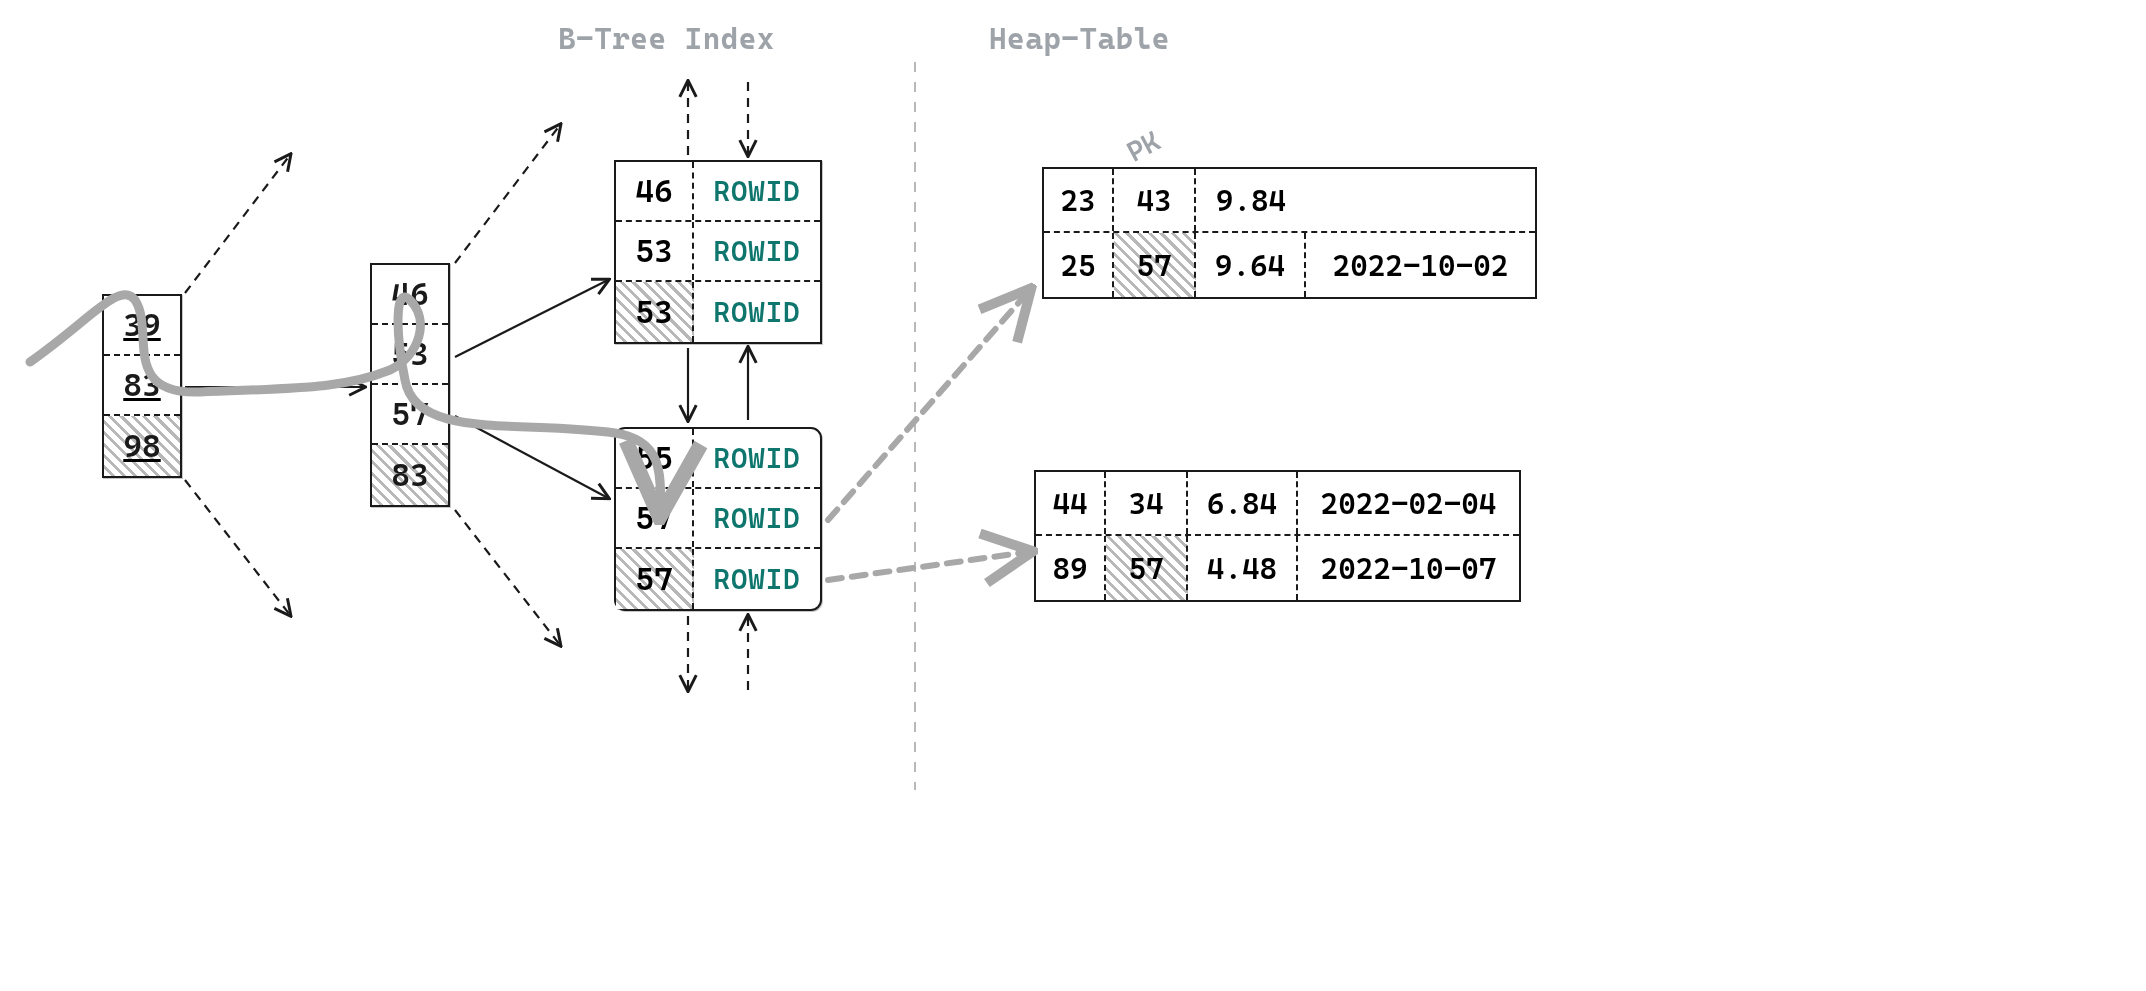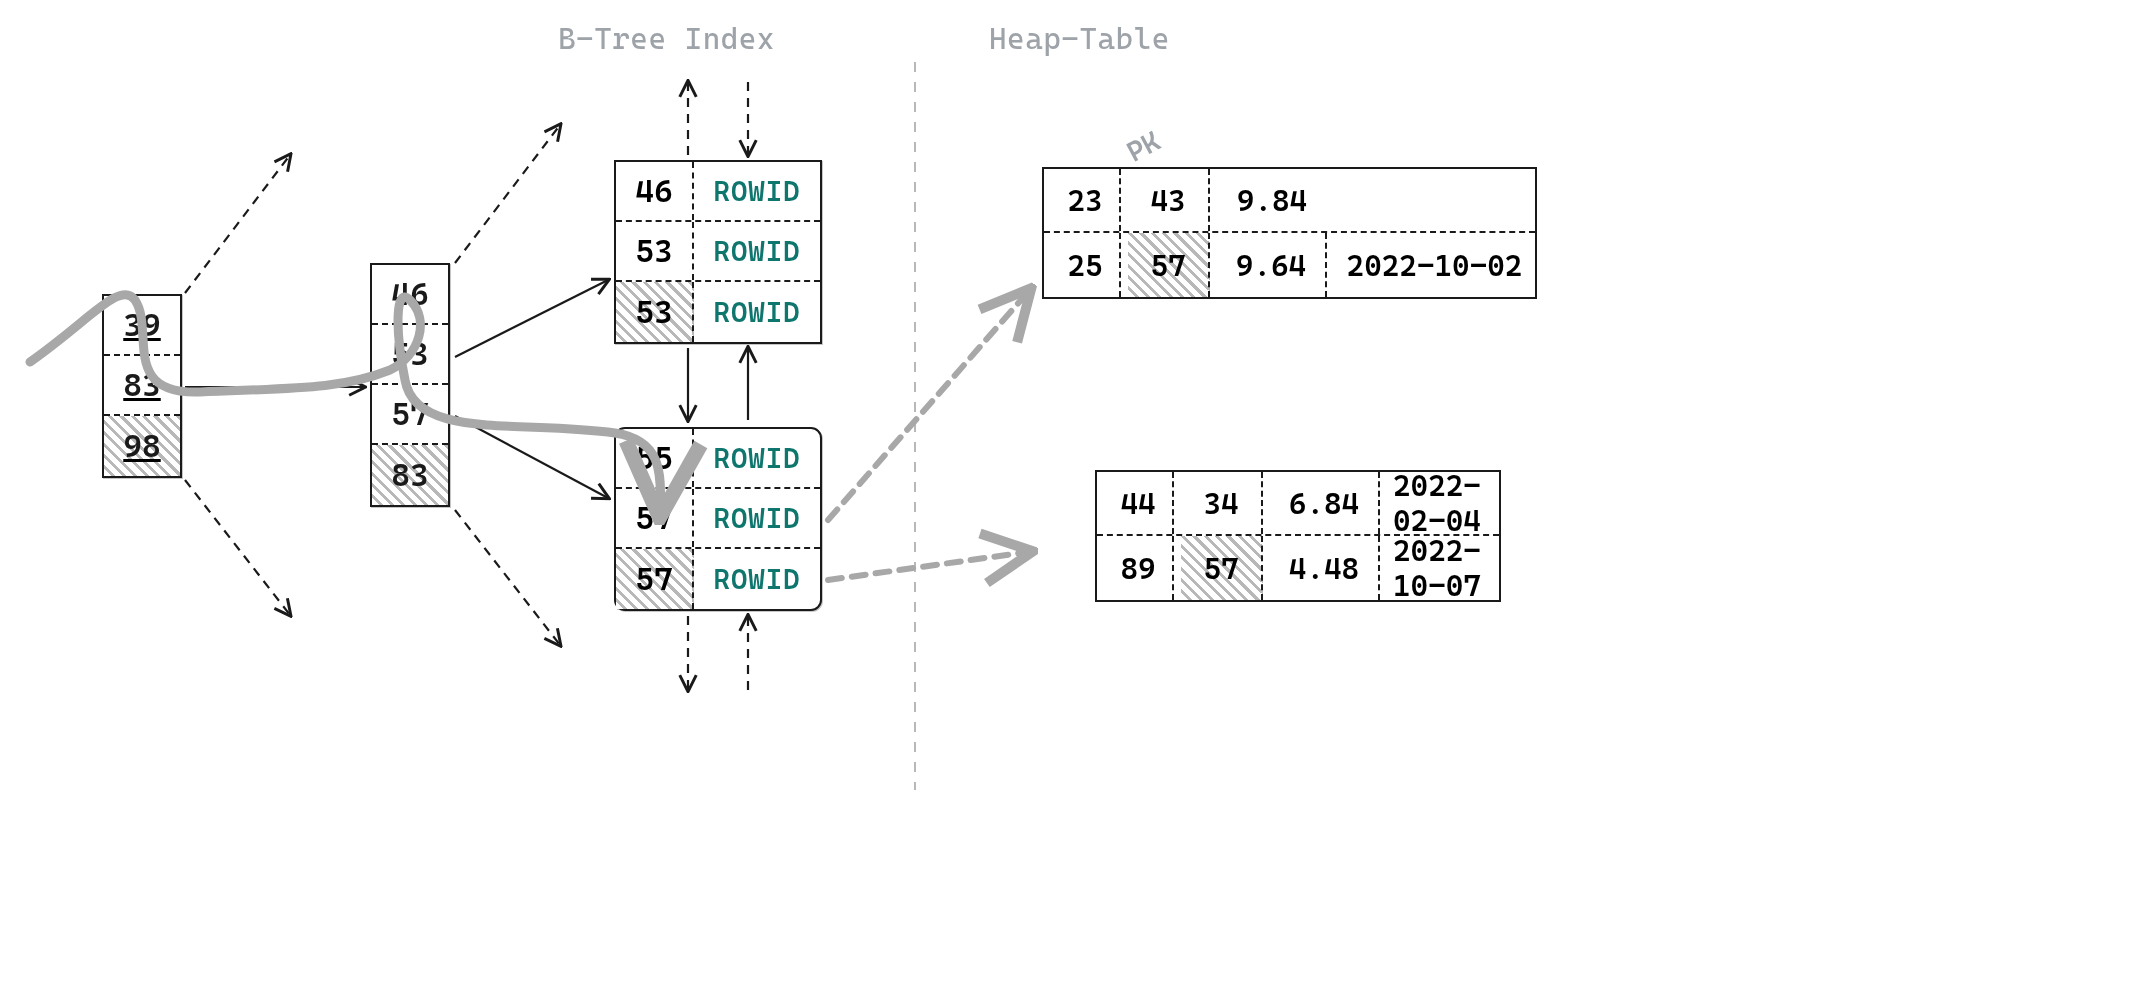--- a/index.html
+++ b/index.html
@@ -13,21 +13,21 @@
     position: relative;
     overflow: hidden;
   }
   .stage {
     position: absolute;
     inset: 0;
   }
   .label-title {
     position: absolute;
     font-size: 30px;
-    font-weight: 400;
+    font-weight: 700;
     color: #9DA3A8;
     letter-spacing: 0.5px;
   }
   .pk-label {
     position: absolute;
     font-size: 28px;
     font-weight: 600;
     color: #9DA3A8;
     transform: rotate(-28deg);
   }
@@ -88,21 +88,20 @@
   }
   .heap-row:last-child { border-bottom: none; }
   .heap-cell {
     display: flex;
     align-items: center;
     justify-content: center;
     font-size: 30px;
     font-weight: 600;
     border-right: 2px dashed #1a1a1a;
     padding: 0 6px;
-    margin-left: 7px;
   }
   .heap-cell:last-child { border-right: none; }
   .hatched {
     background-image: repeating-linear-gradient(45deg, #fff 0, #fff 5px, #b8b8b8 5px, #b8b8b8 8px);
   }
   svg.overlay {
     position: absolute;
     inset: 0;
     pointer-events: none;
   }
@@ -166,21 +165,21 @@
       <div class="heap-cell" style="width:110px">9.84</div>
     </div>
     <div class="heap-row">
       <div class="heap-cell" style="width:70px">25</div>
       <div class="heap-cell hatched" style="width:82px">57</div>
       <div class="heap-cell" style="width:110px">9.64</div>
       <div class="heap-cell" style="flex:1">2022-10-02</div>
     </div>
   </div>
 
-  <div class="heap" style="left:1095px; top:470px; width:406px;">
+  <div class="heap" style="left:1034px; top:470px; width:487px;">
     <div class="heap-row">
       <div class="heap-cell" style="width:70px">44</div>
       <div class="heap-cell" style="width:82px">34</div>
       <div class="heap-cell" style="width:110px">6.84</div>
       <div class="heap-cell" style="flex:1">2022-02-04</div>
     </div>
     <div class="heap-row">
       <div class="heap-cell" style="width:70px">89</div>
       <div class="heap-cell hatched" style="width:82px">57</div>
       <div class="heap-cell" style="width:110px">4.48</div>

